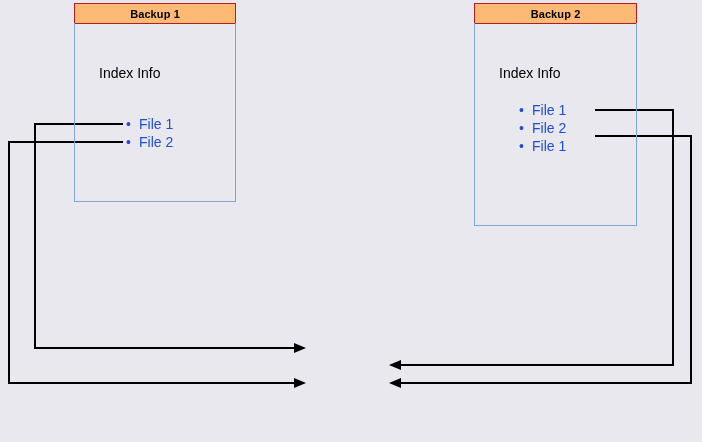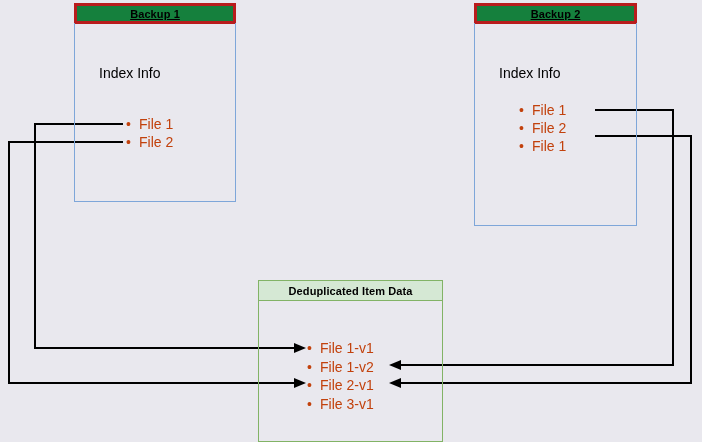--- a/index.html
+++ b/index.html
@@ -42,23 +42,22 @@
   }
   .box-body {
     position: absolute;
     left: 0;
     width: 100%;
     box-sizing: border-box;
   }
 
   
   .box-blue .box-header {
-    background: #15803d;
-    border: 3px solid #b91c1c;
-    text-decoration: underline;
+    background: #fdba74;
+    border: 1px solid #b91c1c;
   }
   .box-blue .box-body {
     top: 20px;
     bottom: 0;
     background: transparent;
     border: 1px solid #7ea6d9;
     border-top: none;
   }
 
   
@@ -82,21 +81,21 @@
     white-space: nowrap;
   }
   .file-list {
     position: absolute;
     margin: 0;
     padding: 0;
     list-style: none;
   }
   .file-list li {
     font-size: 14px;
-    color: #c2410c;
+    color: #1d4ed8;
     line-height: 18px;
     white-space: nowrap;
     position: relative;
     padding-left: 15px;
   }
   .file-list li::before {
     content: "\2022";
     position: absolute;
     left: 2px;
     top: 0;
@@ -166,27 +165,14 @@
     <div class="box-body">
       <div class="index-label" style="left:24px; top:42px;">Index Info</div>
       <ul class="file-list" style="left:42px; top:78px;">
         <li>File 1</li>
         <li>File 2</li>
         <li>File 1</li>
       </ul>
     </div>
   </div>
 
-  <div class="box box-green" style="left:258px; top:280px; width:185px; height:162px;">
-    <div class="box-header">
-      <span>Deduplicated Item Data</span>
-    </div>
-    <div class="box-body">
-      <ul class="file-list dedup-list" style="left:46px; top:39px;">
-        <li>File 1-v1</li>
-        <li>File 1-v2</li>
-        <li>File 2-v1</li>
-        <li>File 3-v1</li>
-      </ul>
-    </div>
-  </div>
 
 </div>
 
 </body></html>

